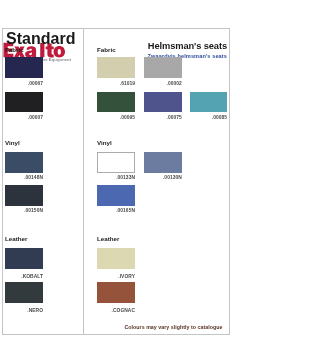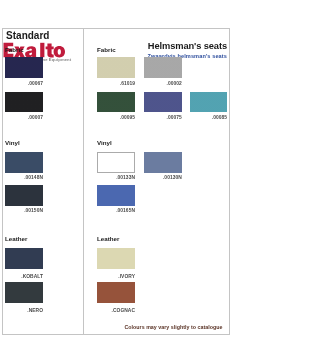--- a/index.html
+++ b/index.html
@@ -12,21 +12,21 @@
   .title-block{position:absolute;right:5px;top:0.8px;text-align:right;width:128px;}
   .tagline{position:absolute;left:6px;top:17.3px;white-space:nowrap;}
   .tagmark{display:inline-block;width:4px;height:4px;border-radius:50%;background:#8a8a8a;vertical-align:top;margin-top:0.4px;}
   .tagtext{font-size:4.2px;font-weight:bold;color:#8a8a8a;letter-spacing:0.08px;vertical-align:top;margin-left:1.2px;}
   .t-main{font-size:9.3px;font-weight:bold;color:#1a1a1a;letter-spacing:-0.1px;line-height:10px;}
   .t-sub{font-size:5.6px;font-weight:bold;color:#2f4f9e;line-height:7px;margin-top:2px;letter-spacing:0.1px;}
 
   
   .tbl{position:absolute;left:1.6px;top:28px;width:228px;height:307px;border:1px solid #c4c4c4;box-sizing:border-box;}
   .vdiv{position:absolute;left:80.9px;top:0px;width:1px;height:305px;background:#c4c4c4;}
-  .colhead{position:absolute;font-size:10px;font-weight:bold;color:#1a1a1a;letter-spacing:0px;}
+  .colhead{position:absolute;font-size:16px;font-weight:bold;color:#1a1a1a;letter-spacing:0px;}
   .sechead{position:absolute;font-size:6.2px;font-weight:bold;color:#1a1a1a;}
   .sw{position:absolute;}
   .sw.tex::after{content:"";position:absolute;left:0;top:0;right:0;bottom:0;opacity:.05;background-image:repeating-linear-gradient(0deg,rgba(255,255,255,.22) 0px,rgba(0,0,0,.22) 1px,rgba(255,255,255,.22) 2px);}
   .code{position:absolute;font-size:4.9px;color:#4a4a4a;font-weight:bold;text-align:right;letter-spacing:0.05px;}
   .footnote{position:absolute;font-size:5.3px;font-weight:bold;color:#5a3326;letter-spacing:0.02px;white-space:nowrap;}
 </style>
 </head>
 <body>
 
 <div class="page">

